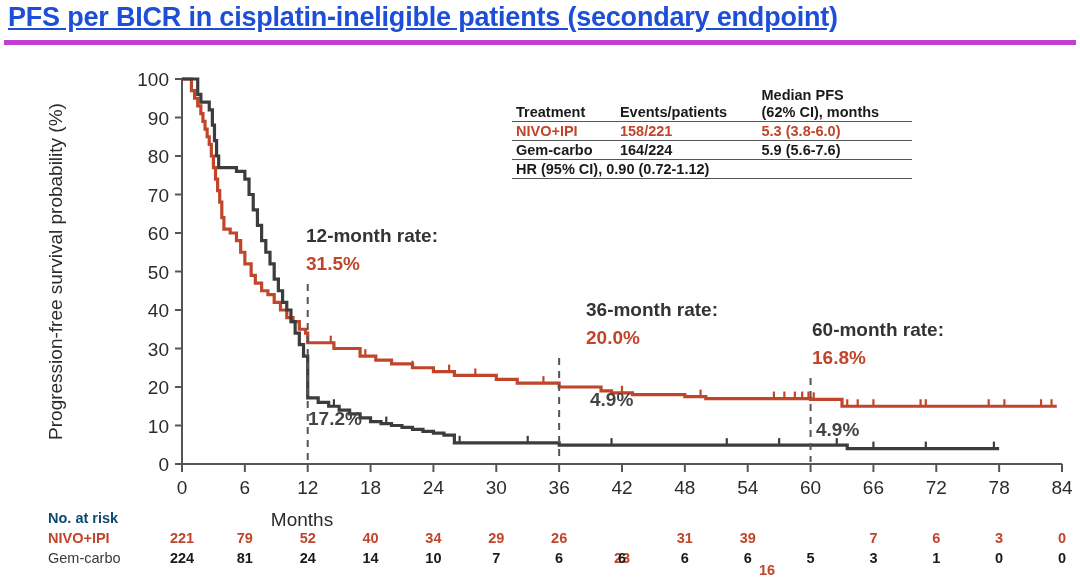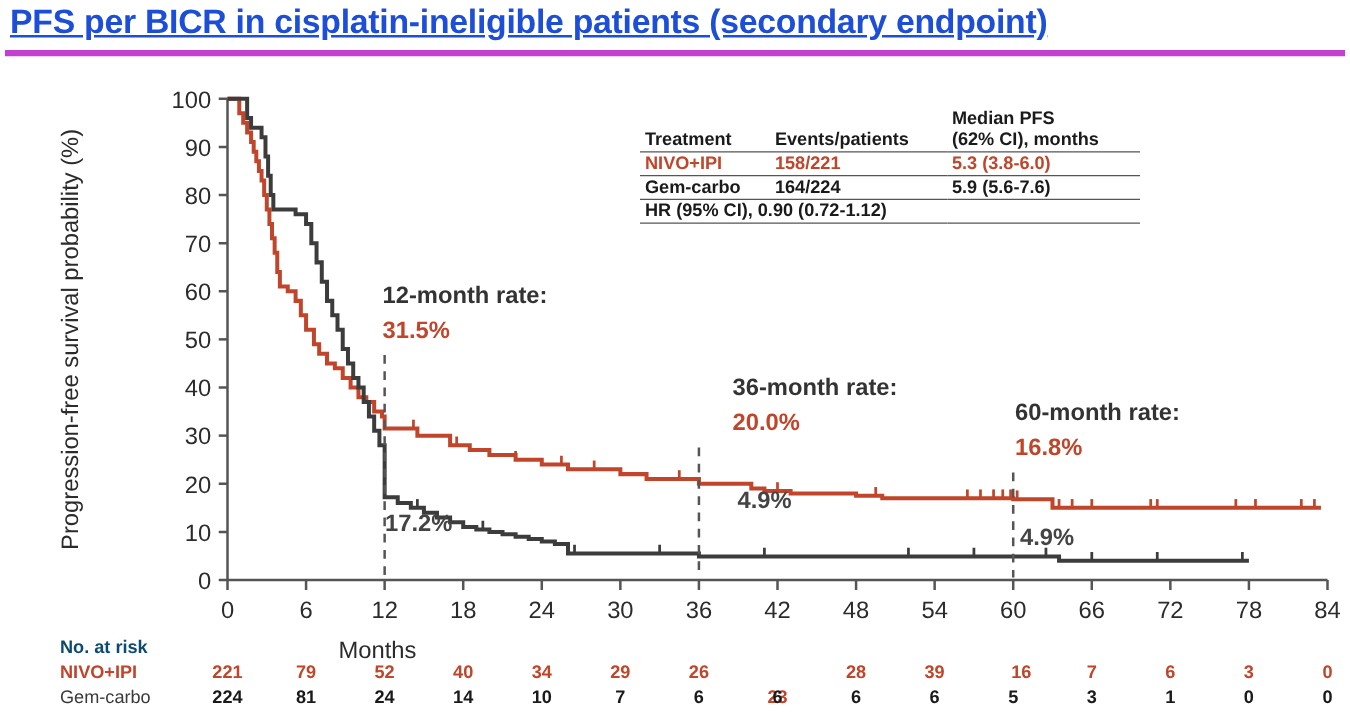--- a/index.html
+++ b/index.html
@@ -198,23 +198,23 @@
   <div class="rlabel r1">NIVO+IPI</div>
   <div class="rlabel r2">Gem-carbo</div>
 <div class="num n1" style="left: 162px;">221</div>
     <div class="num n1" style="left: 224.857px;">79</div>
     <div class="num n1" style="left: 287.714px;">52</div>
     <div class="num n1" style="left: 350.571px;">40</div>
     <div class="num n1" style="left: 413.429px;">34</div>
     <div class="num n1" style="left: 476.286px;">29</div>
     <div class="num n1" style="left: 539.143px;">26</div>
     <div class="num n1" style="left: 602px; margin-top: 20px;">23</div>
-    <div class="num n1" style="left: 664.857px;">28</div>
+    <div class="num n1" style="left: 664.857px;">31</div>
     <div class="num n1" style="left: 727.714px;">39</div>
-    <div class="num n1" style="left: 797px;">16</div>
+    <div class="num n1" style="left: 747px; margin-top: 32px;">16</div>
     <div class="num n1" style="left: 853.429px;">7</div>
     <div class="num n1" style="left: 916.286px;">6</div>
     <div class="num n1" style="left: 979.143px;">3</div>
     <div class="num n1" style="left: 1042px;">0</div>
     <div class="num n2" style="left: 162px;">224</div>
     <div class="num n2" style="left: 224.857px;">81</div>
     <div class="num n2" style="left: 287.714px;">24</div>
     <div class="num n2" style="left: 350.571px;">14</div>
     <div class="num n2" style="left: 413.429px;">10</div>
     <div class="num n2" style="left: 476.286px;">7</div>

